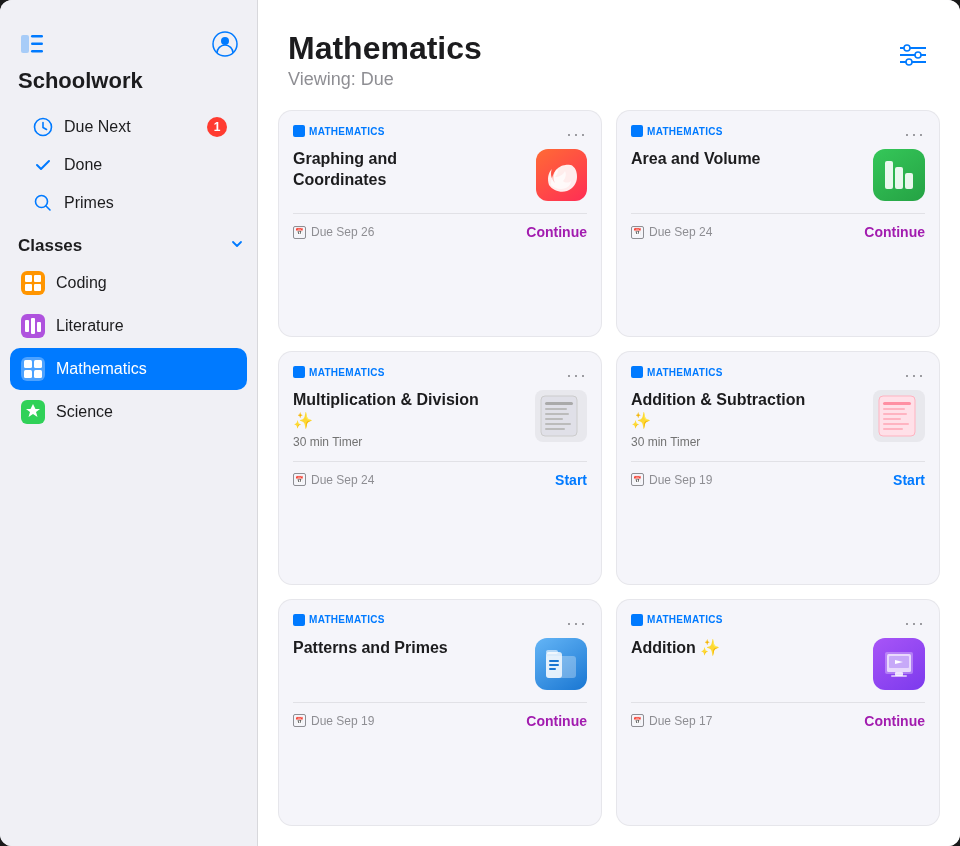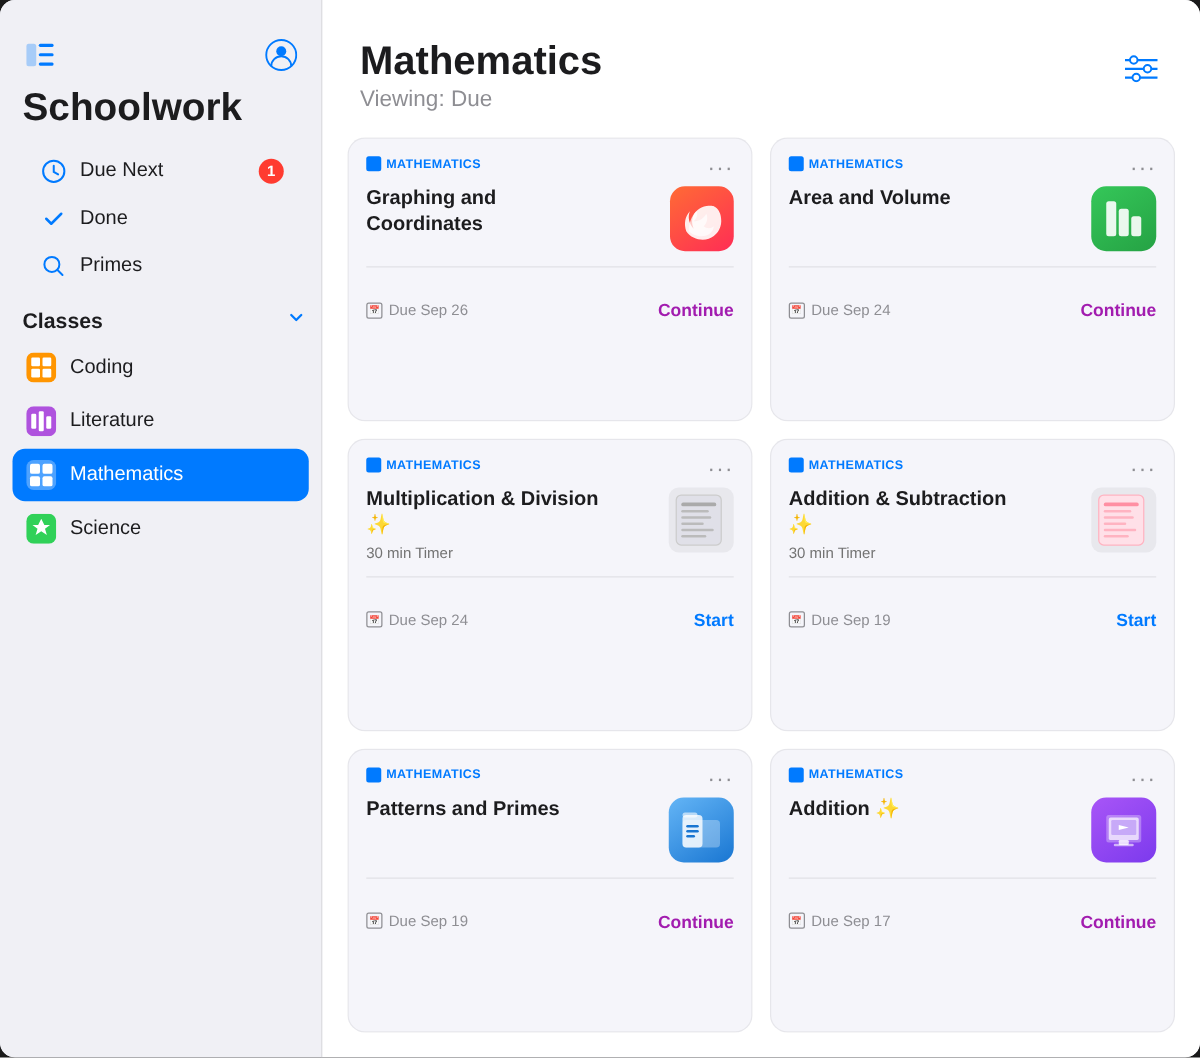--- a/index.html
+++ b/index.html
@@ -54,21 +54,21 @@
     .profile-btn {
       width: 28px;
       height: 28px;
       display: flex;
       align-items: center;
       justify-content: center;
       cursor: pointer;
       color: #007AFF;
     }
     .sidebar-title {
-      font-size: 31px;
+      font-size: 22px;
       font-weight: 700;
       color: #1c1c1e;
       padding: 6px 18px 14px 18px;
     }
     .sidebar-nav {
       padding: 0 22px;
     }
     .nav-item {
       display: flex;
       align-items: center;
@@ -247,21 +247,21 @@
       overflow: hidden;
       background: #e8e8ed;
       display: flex;
       align-items: center;
       justify-content: center;
     }
     .card-footer {
       display: flex;
       align-items: center;
       justify-content: space-between;
-      padding: 26px 0;
+      padding: 10px 0;
       border-top: 1px solid rgba(0,0,0,0.08);
       margin-top: 4px;
     }
     .card-due {
       font-size: 12px;
       color: #8e8e93;
       display: flex;
       align-items: center;
       gap: 5px;
     }

